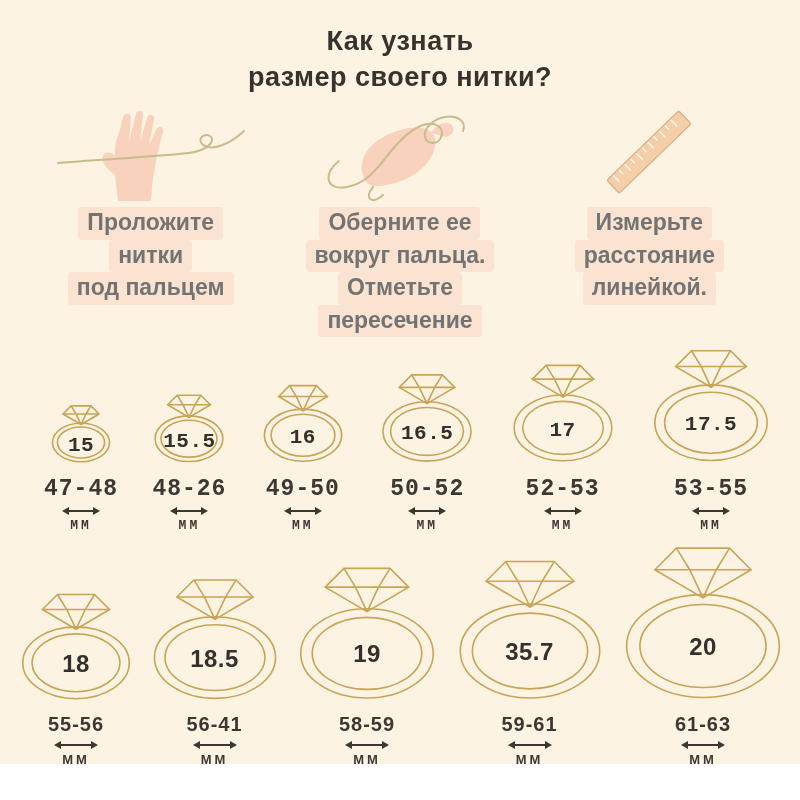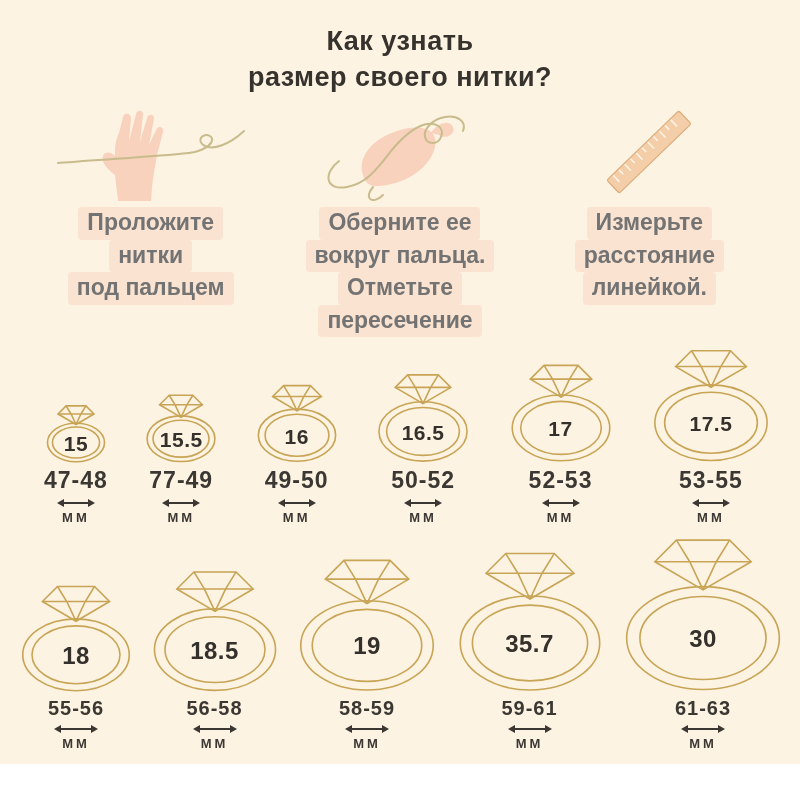--- a/index.html
+++ b/index.html
@@ -55,40 +55,41 @@
     background:#FAE3D1;
     padding:1px 9px 2px;
     border-radius:4px;
   }
   
   .ring-row {
     display:flex;
     align-items:flex-end;
     justify-content:space-between;
   }
-  .ring-row.row-1 { margin-top:10px; padding:0 28px 0 44px; }
+  .ring-row.row-1 { margin-top:10px; padding:0 28px 0 44px;font-family:Liberation Mono, monospace; }
   .ring-row.row-2 { margin-top:10px; padding:0 14px 0 18px; }
   .ring-fig {
     display:flex;
     flex-direction:column;
     align-items:center;
   }
   .ring-svg-wrap { position:relative; }
   .ring-num {
     position:absolute;
     left:50%; top:64%;
     transform:translate(-50%,-50%);
     font-weight:bold;
     color:#34302B;
     letter-spacing:0.5px;
     white-space:nowrap;
   }
   .row-1 .ring-num { font-size:21px; }
   .row-2 .ring-num { font-size:24px; }
   .range-label {
+    margin-top:8px;
     font-size:23px;
     font-weight:bold;
     letter-spacing:1px;
     color:#3B3733;
     white-space:nowrap;
   }
   .row-2 .range-label { font-size:20px; }
   .arrow {
     margin-top:5px;
     display:flex;
@@ -217,21 +218,21 @@
       </div>
       <div class="ring-fig">
         <div class="ring-svg-wrap"><svg width="74" height="70" viewBox="0 0 100 95">
             <g fill="none" stroke="#C8A556" stroke-width="1.6">
               <path vector-effect="non-scaling-stroke" d="M34,3 L66,3 L79,16 L50,33 L21,16 Z"></path>
               <path vector-effect="non-scaling-stroke" d="M34,3 L42,16 L50,33 M66,3 L58,16 L50,33 M21,16 L79,16"></path>
               <ellipse vector-effect="non-scaling-stroke" cx="50" cy="62" rx="46" ry="31"></ellipse>
               <ellipse vector-effect="non-scaling-stroke" cx="50" cy="62" rx="38" ry="25"></ellipse>
             </g>
           </svg><div class="ring-num">15.5</div></div>
-        <div class="range-label">77-49</div>
+        <div class="range-label">48-26</div>
         <div class="arrow">
           <span class="ah-l"></span>
           <span class="aline"></span>
           <span class="ah-r"></span>
         </div>
         <div class="unit-label">ММ</div>
       </div>
       <div class="ring-fig">
         <div class="ring-svg-wrap"><svg width="84" height="80" viewBox="0 0 100 95">
             <g fill="none" stroke="#C8A556" stroke-width="1.6">
@@ -321,21 +322,21 @@
       </div>
       <div class="ring-fig">
         <div class="ring-svg-wrap"><svg width="132" height="125" viewBox="0 0 100 95">
             <g fill="none" stroke="#C8A556" stroke-width="1.6">
               <path vector-effect="non-scaling-stroke" d="M34,3 L66,3 L79,16 L50,33 L21,16 Z"></path>
               <path vector-effect="non-scaling-stroke" d="M34,3 L42,16 L50,33 M66,3 L58,16 L50,33 M21,16 L79,16"></path>
               <ellipse vector-effect="non-scaling-stroke" cx="50" cy="62" rx="46" ry="31"></ellipse>
               <ellipse vector-effect="non-scaling-stroke" cx="50" cy="62" rx="38" ry="25"></ellipse>
             </g>
           </svg><div class="ring-num">18.5</div></div>
-        <div class="range-label">56-58</div>
+        <div class="range-label">56-41</div>
         <div class="arrow">
           <span class="ah-l"></span>
           <span class="aline"></span>
           <span class="ah-r"></span>
         </div>
         <div class="unit-label">ММ</div>
       </div>
       <div class="ring-fig">
         <div class="ring-svg-wrap"><svg width="144" height="137" viewBox="0 0 100 95">
             <g fill="none" stroke="#C8A556" stroke-width="1.6">
@@ -371,21 +372,21 @@
         <div class="unit-label">ММ</div>
       </div>
       <div class="ring-fig">
         <div class="ring-svg-wrap"><svg width="166" height="158" viewBox="0 0 100 95">
             <g fill="none" stroke="#C8A556" stroke-width="1.6">
               <path vector-effect="non-scaling-stroke" d="M34,3 L66,3 L79,16 L50,33 L21,16 Z"></path>
               <path vector-effect="non-scaling-stroke" d="M34,3 L42,16 L50,33 M66,3 L58,16 L50,33 M21,16 L79,16"></path>
               <ellipse vector-effect="non-scaling-stroke" cx="50" cy="62" rx="46" ry="31"></ellipse>
               <ellipse vector-effect="non-scaling-stroke" cx="50" cy="62" rx="38" ry="25"></ellipse>
             </g>
-          </svg><div class="ring-num">30</div></div>
+          </svg><div class="ring-num">20</div></div>
         <div class="range-label">61-63</div>
         <div class="arrow">
           <span class="ah-l"></span>
           <span class="aline"></span>
           <span class="ah-r"></span>
         </div>
         <div class="unit-label">ММ</div>
       </div>
     </div>
 

